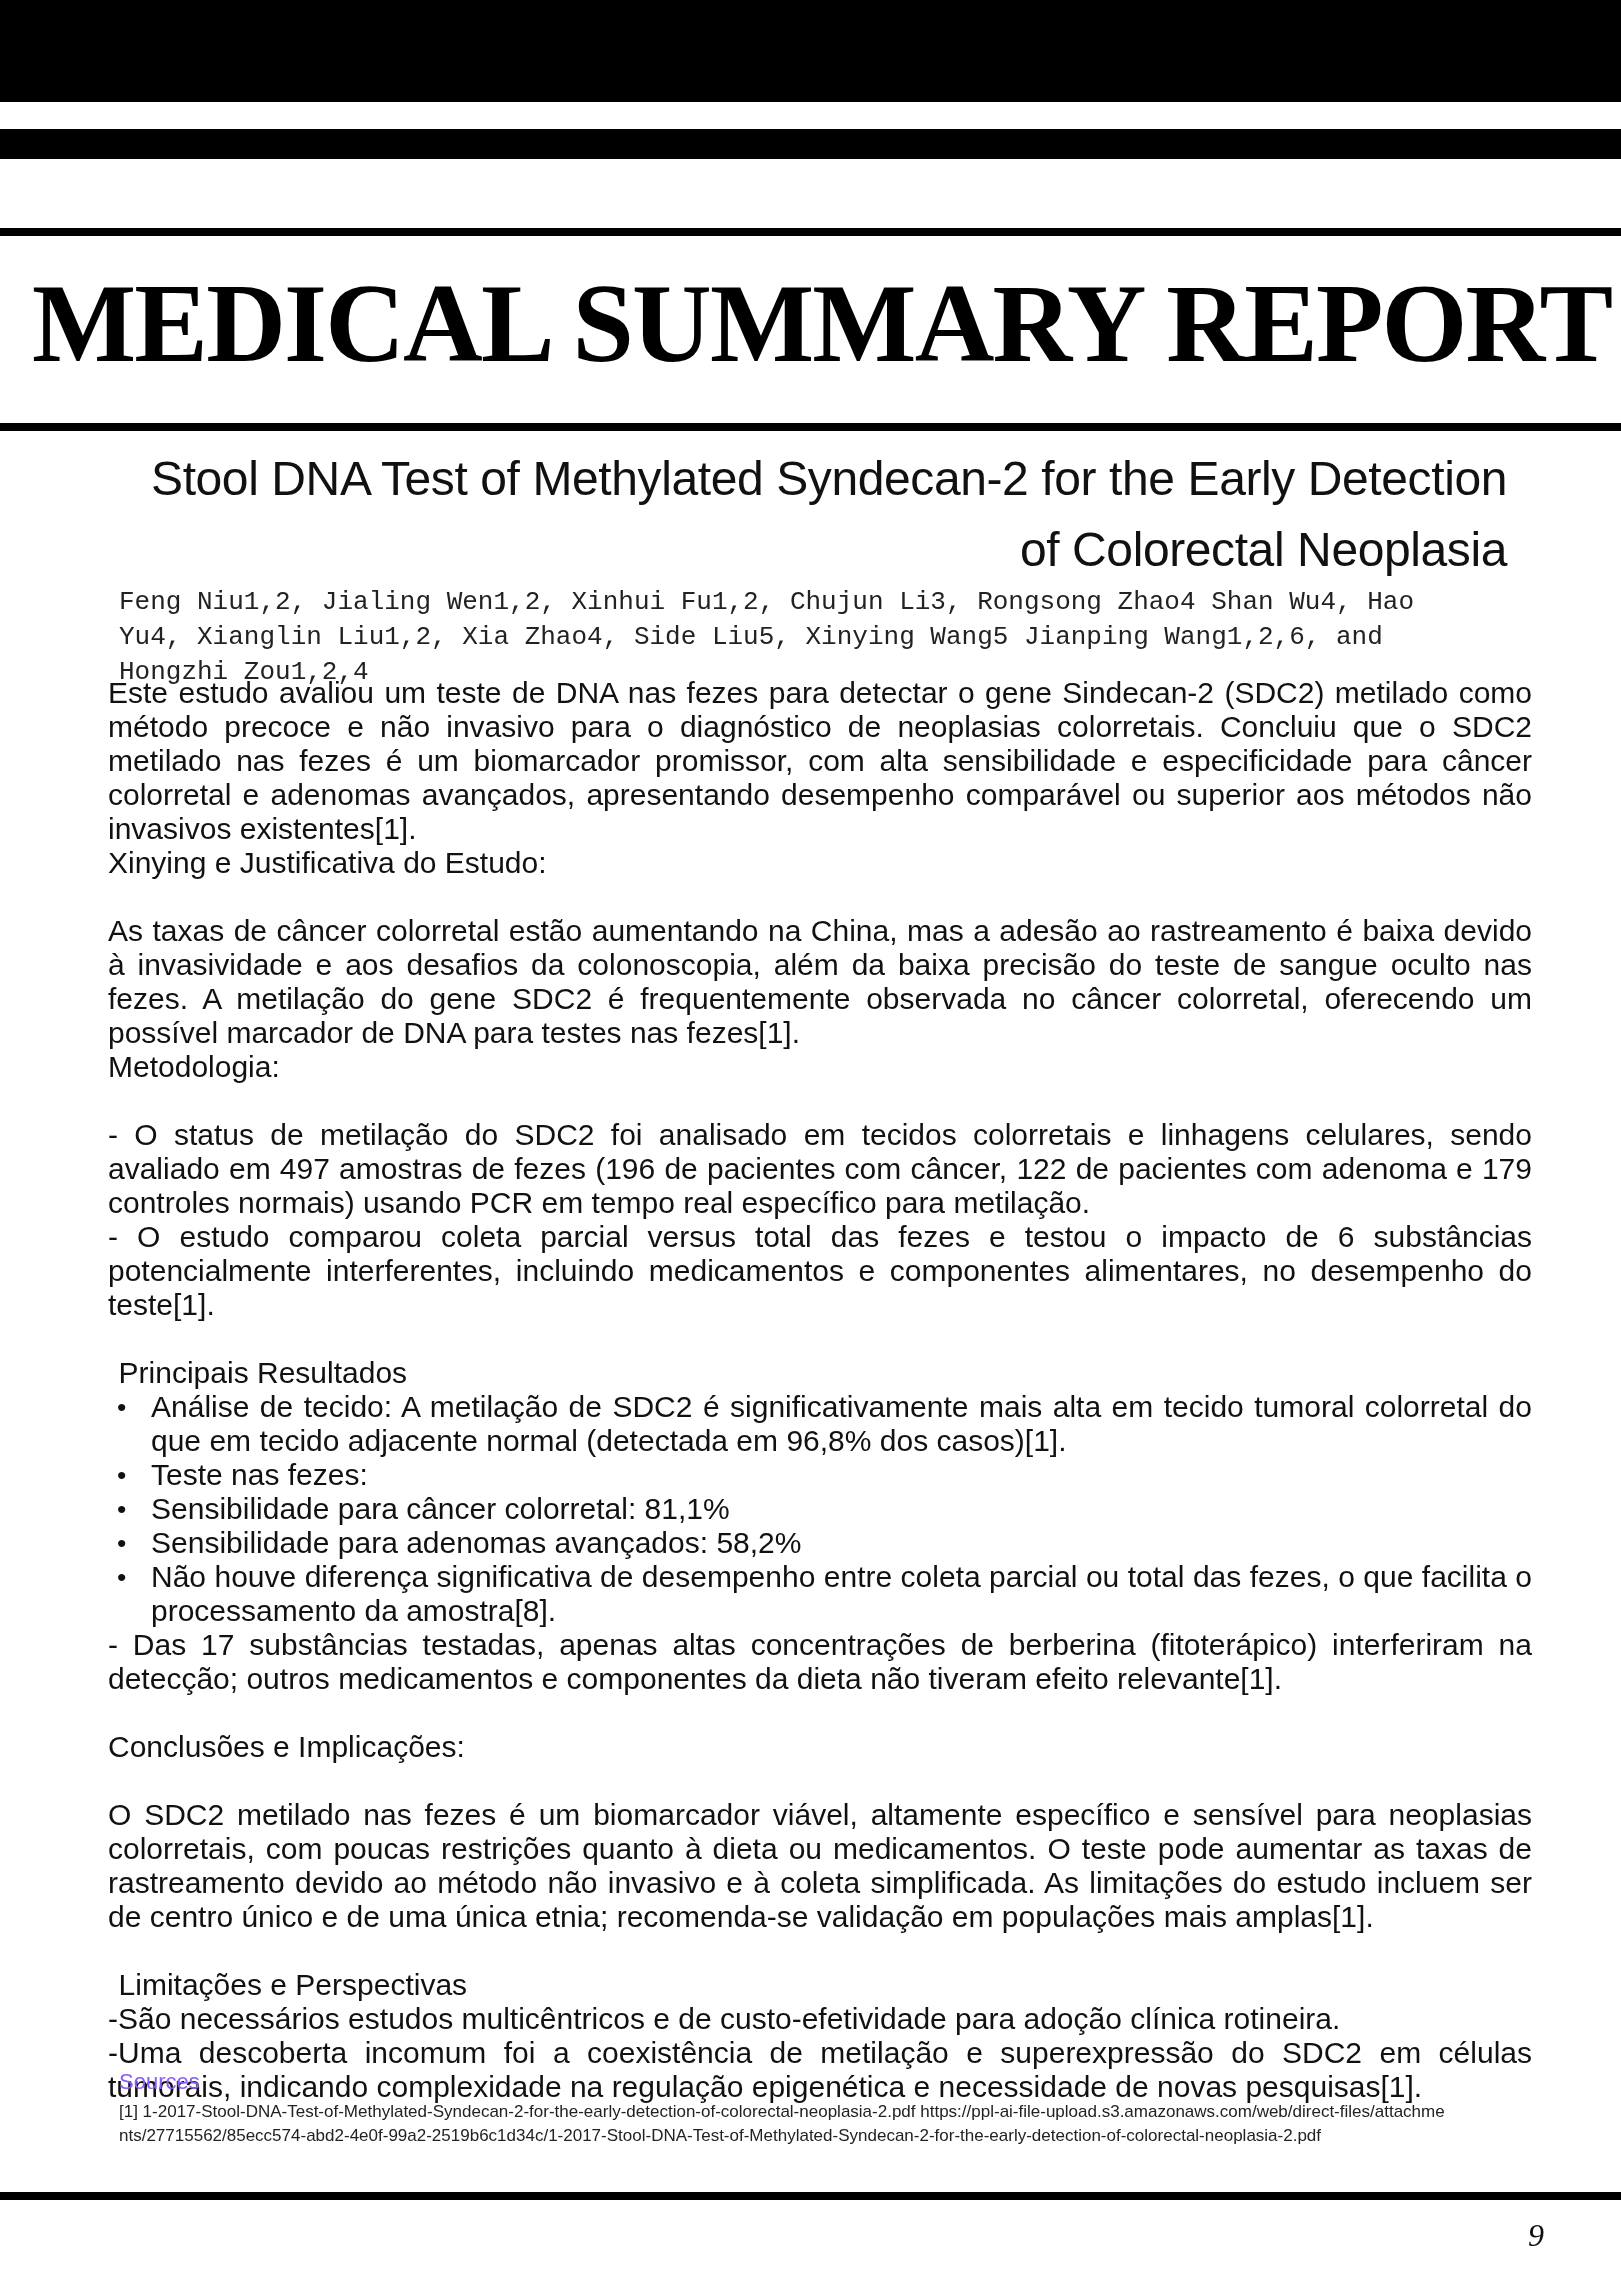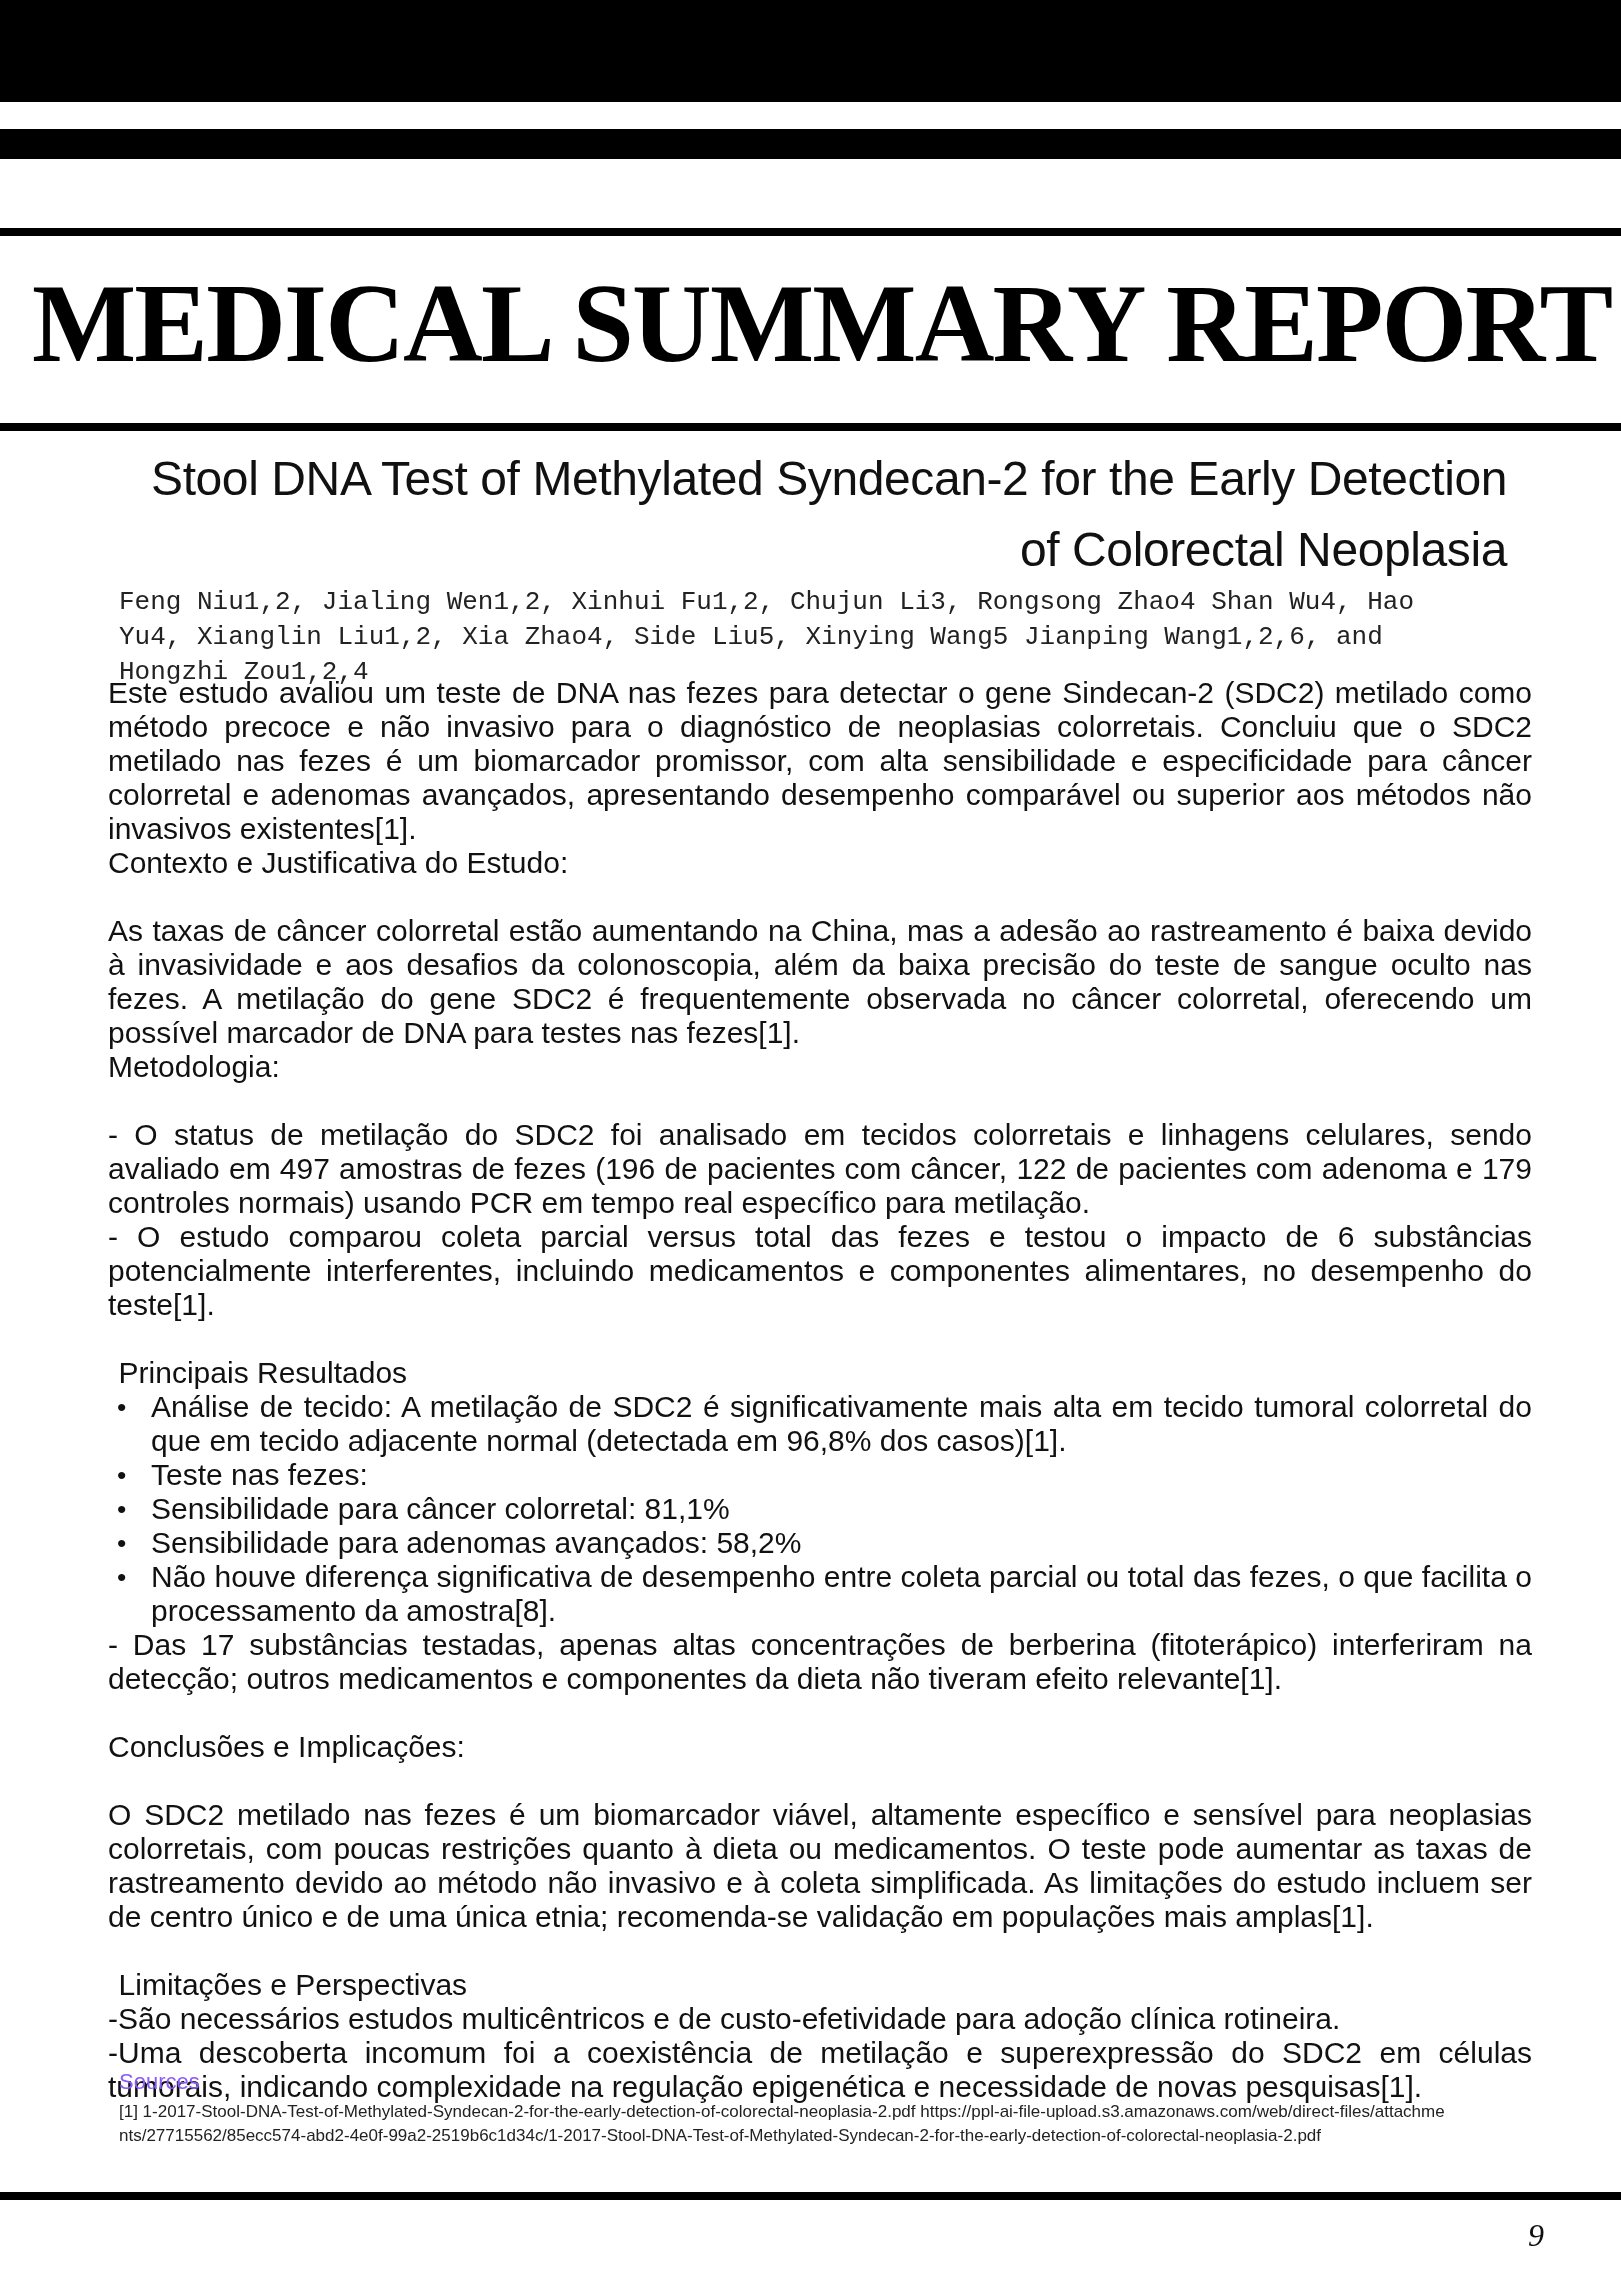--- a/index.html
+++ b/index.html
@@ -71,21 +71,21 @@
 
 <h1 class="report-title" style="margin:0;">MEDICAL SUMMARY REPORT</h1>
 
 <div class="band rule-2"></div>
 
 <div class="paper-title">Stool DNA Test of Methylated Syndecan-2 for the Early Detection of Colorectal Neoplasia</div>
 <div class="authors">Feng Niu1,2, Jialing Wen1,2, Xinhui Fu1,2, Chujun Li3, Rongsong Zhao4 Shan Wu4, Hao Yu4, Xianglin Liu1,2, Xia Zhao4, Side Liu5, Xinying Wang5 Jianping Wang1,2,6, and Hongzhi Zou1,2,4</div>
 
 <div class="body-block" style="top: 676px;">
   <p>Este estudo avaliou um teste de DNA nas fezes para detectar o gene Sindecan-2 (SDC2) metilado como método precoce e não invasivo para o diagnóstico de neoplasias colorretais. Concluiu que o SDC2 metilado nas fezes é um biomarcador promissor, com alta sensibilidade e especificidade para câncer colorretal e adenomas avançados, apresentando desempenho comparável ou superior aos métodos não invasivos existentes[1].</p>
-  <p class="section-label">Contexto e Justificativa do Estudo:</p>
+  <p class="section-label">Xinying e Justificativa do Estudo:</p>
   <div class="blank"></div>
   <p>As taxas de câncer colorretal estão aumentando na China, mas a adesão ao rastreamento é baixa devido à invasividade e aos desafios da colonoscopia, além da baixa precisão do teste de sangue oculto nas fezes. A metilação do gene SDC2 é frequentemente observada no câncer colorretal, oferecendo um possível marcador de DNA para testes nas fezes[1].</p>
   <p class="section-label">Metodologia:</p>
   <div class="blank"></div>
   <p>- O status de metilação do SDC2 foi analisado em tecidos colorretais e linhagens celulares, sendo avaliado em 497 amostras de fezes (196 de pacientes com câncer, 122 de pacientes com adenoma e 179 controles normais) usando PCR em tempo real específico para metilação.</p>
   <p>- O estudo comparou coleta parcial versus total das fezes e testou o impacto de 6 substâncias potencialmente interferentes, incluindo medicamentos e componentes alimentares, no desempenho do teste[1].</p>
   <div class="blank"></div>
   <p class="section-label indent-label">Principais Resultados</p>
   <ul class="results">
     <li>Análise de tecido:  A metilação de SDC2 é significativamente mais alta em tecido tumoral colorretal do que em tecido adjacente normal (detectada em 96,8% dos casos)[1].</li>

